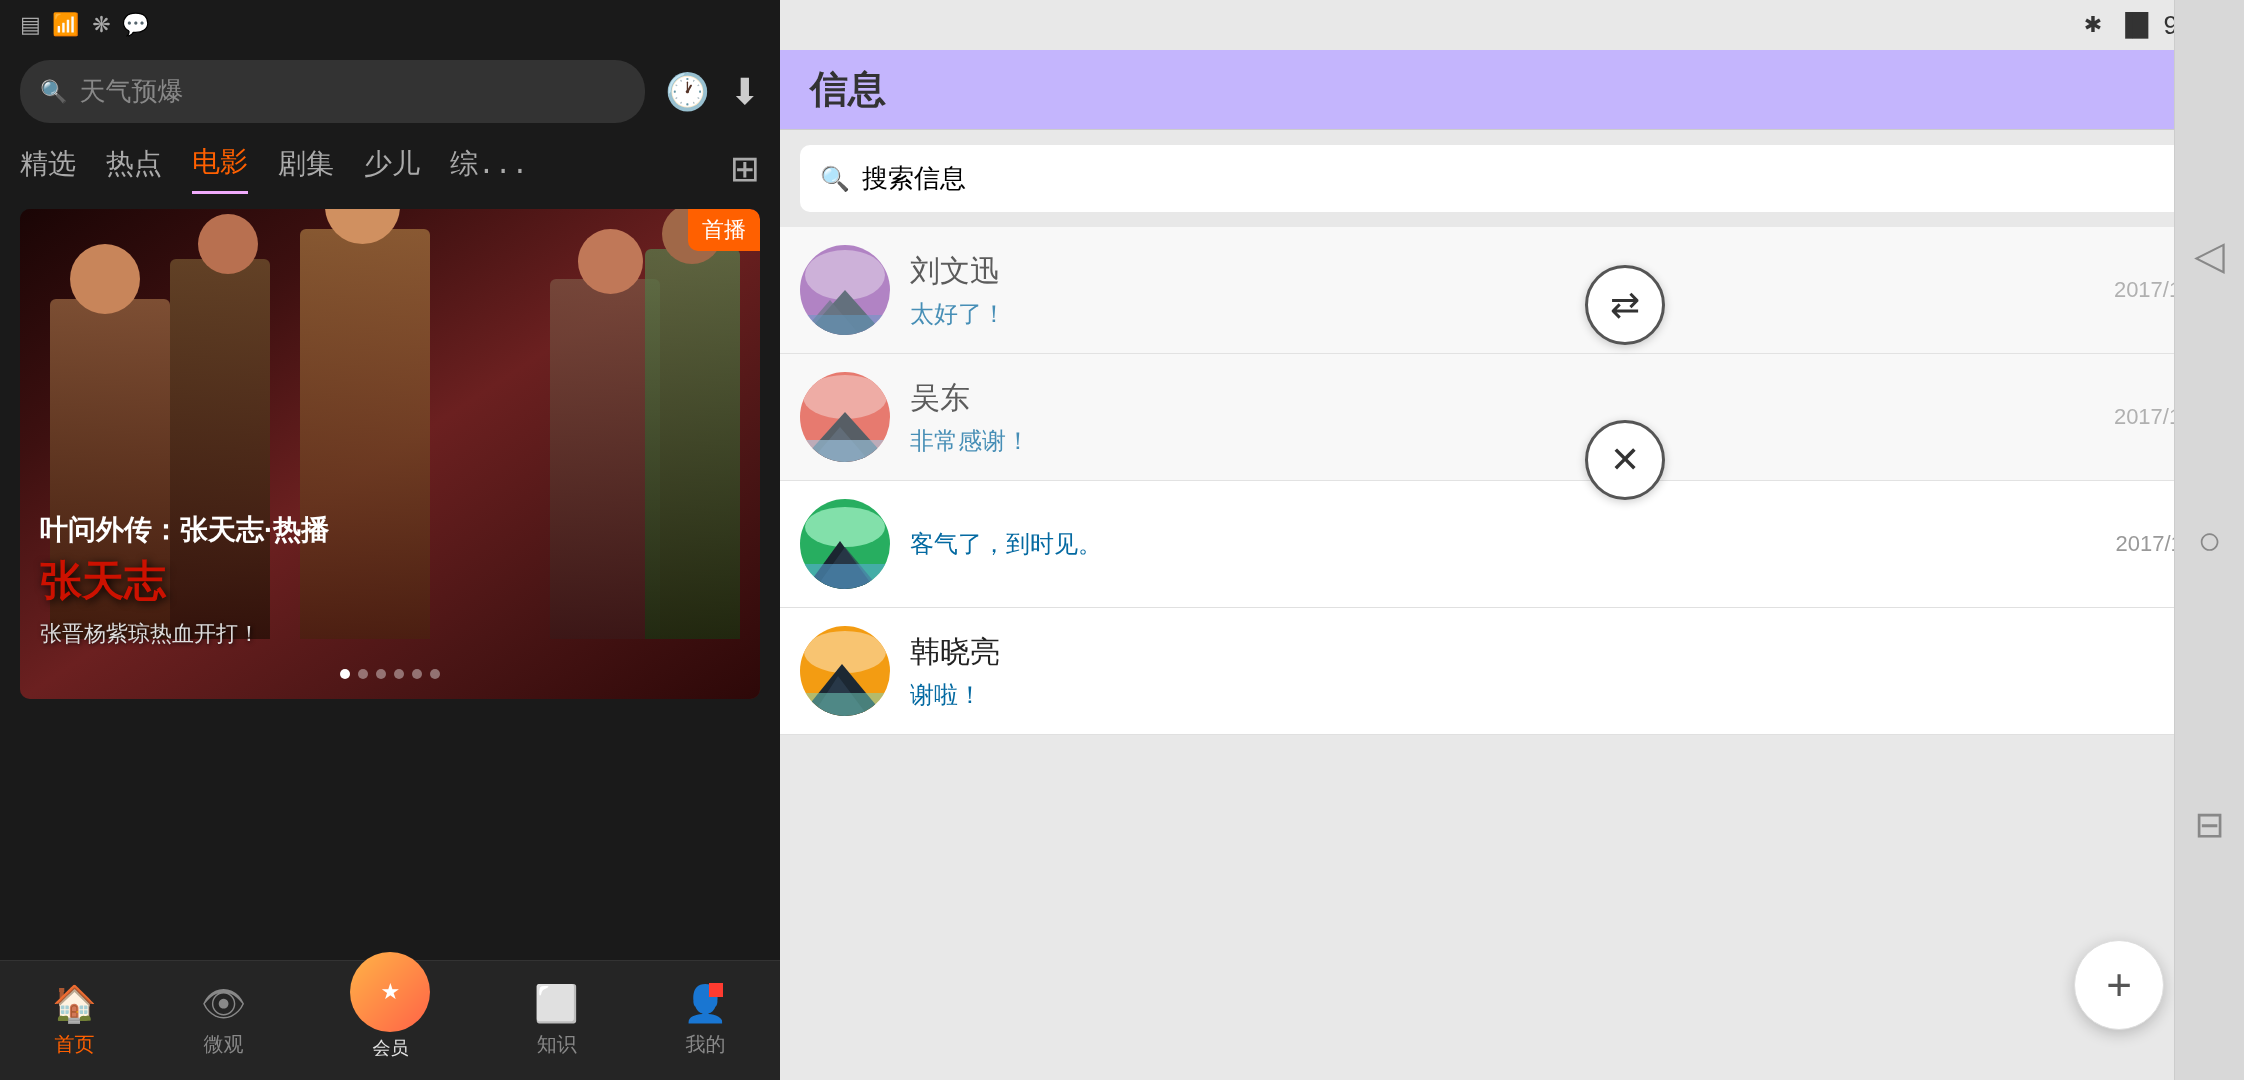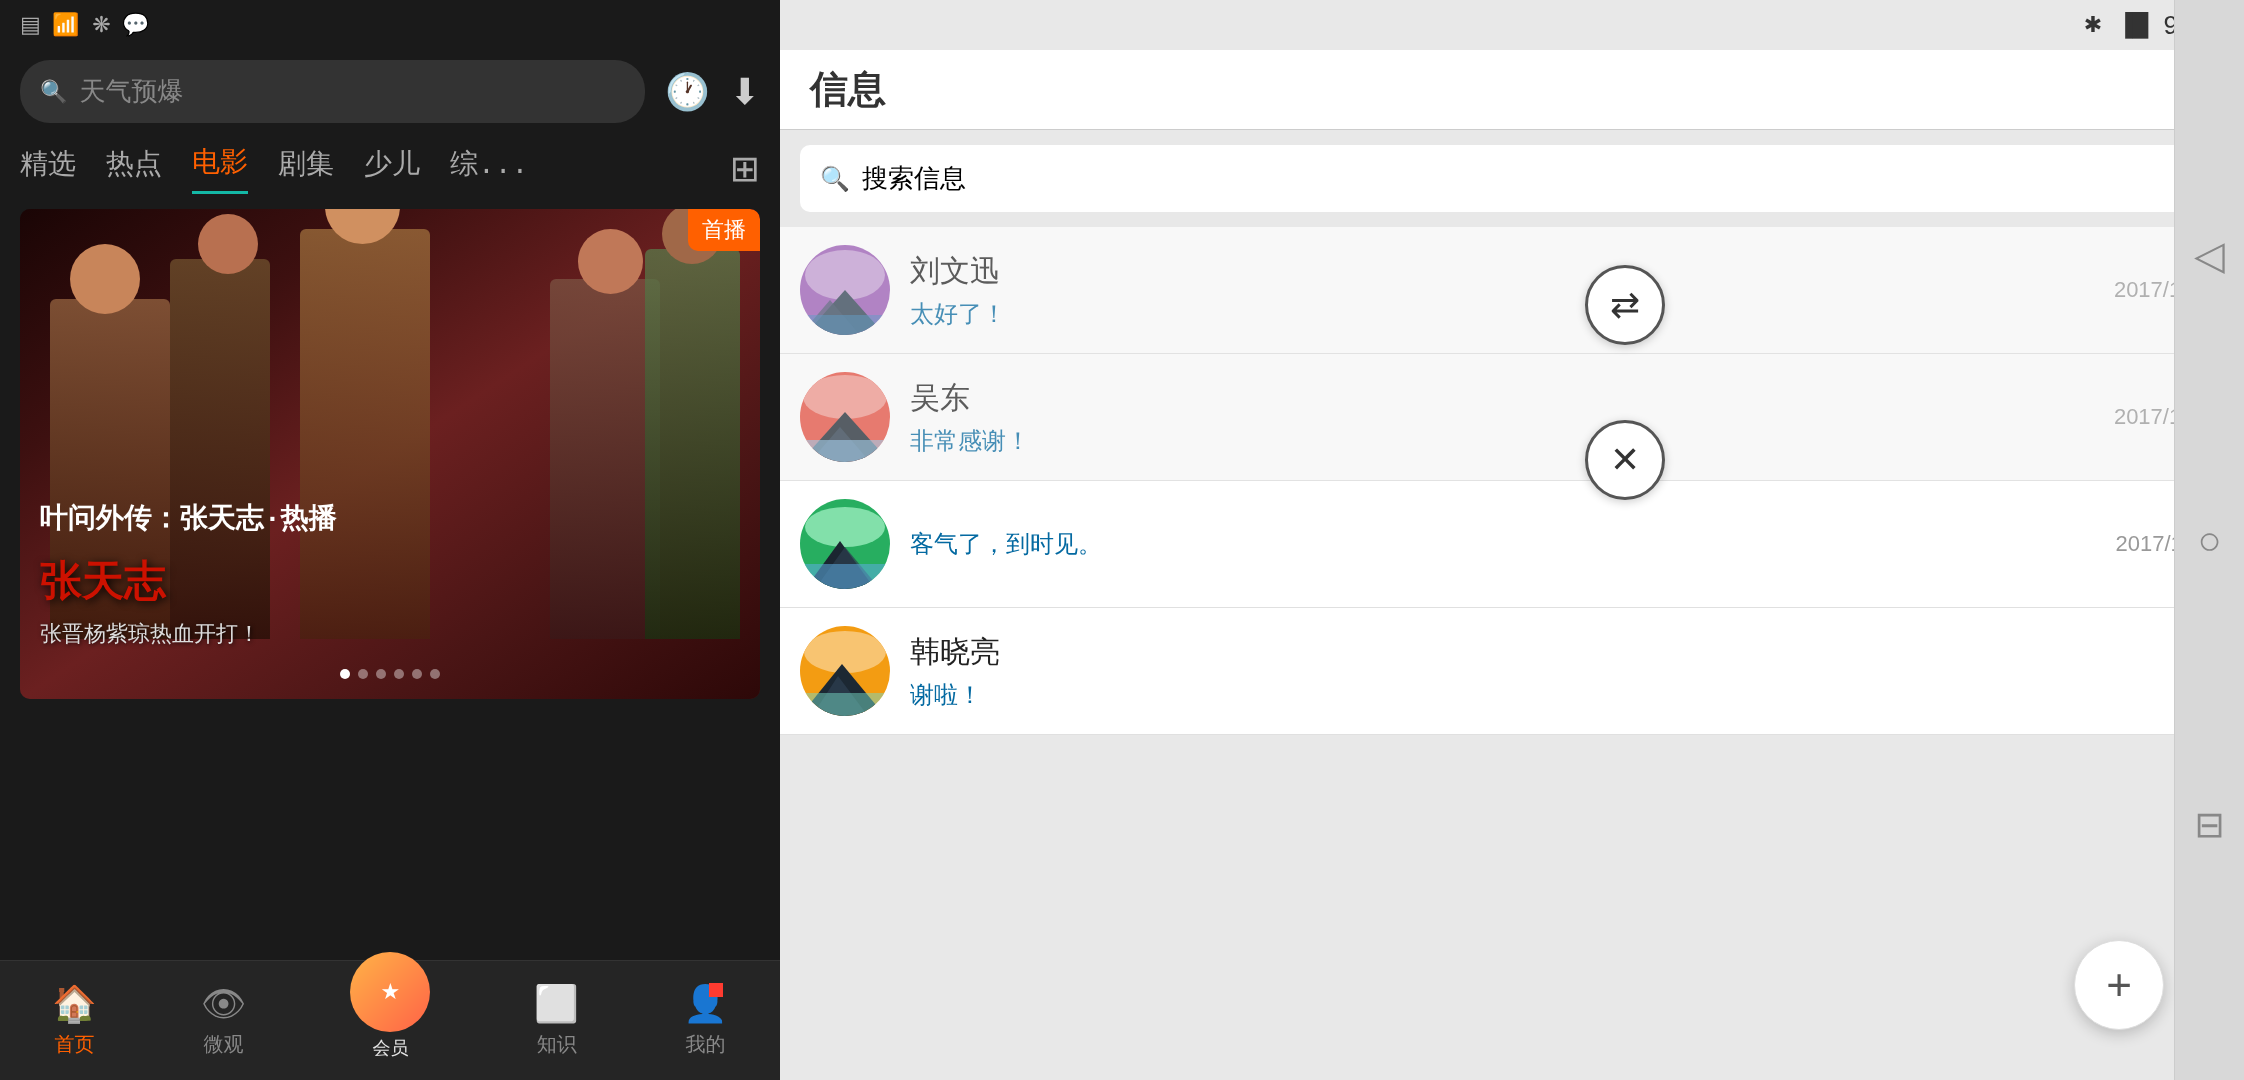--- a/index.html
+++ b/index.html
@@ -75,21 +75,21 @@
     .nav-tab {
       font-size: 28px;
       color: #aaa;
       padding-bottom: 10px;
       cursor: pointer;
       white-space: nowrap;
       font-family: Liberation Mono, monospace;
     }
     .nav-tab.active {
       color: #ff6000;
-      border-bottom: 3px solid #14b8a6;
+      border-bottom: 3px solid #f0abfc;
     }
     .grid-icon {
       margin-left: auto;
       color: #aaa;
       font-size: 36px;
       cursor: pointer;
     }
 
     
     .movie-banner {
@@ -238,21 +238,21 @@
     }
     .status-time {
       font-size: 26px;
       color: #333;
       font-weight: 500;
     }
 
     
     .app-header {
       height: 80px;
-      background: #ffffff;
+      background: #c4b5fd;
       display: flex;
       align-items: center;
       padding: 0 30px;
       border-bottom: 1px solid #ccc;
     }
     .app-title {
       font-size: 38px;
       font-weight: bold;
       color: #333;
       flex: 1;
@@ -450,21 +450,21 @@
       <div style="position:absolute;bottom:60px;right:20px;width:95px;height:390px;background:linear-gradient(to bottom,#5a7a4a,#1a3010);border-radius:6px 6px 0 0;opacity:0.75;"></div>
 
       <div style="position:absolute;bottom:385px;left:50px;width:70px;height:70px;background:#c8855a;border-radius:50%;"></div>
       <div style="position:absolute;bottom:425px;left:178px;width:60px;height:60px;background:#b87050;border-radius:50%;"></div>
       <div style="position:absolute;bottom:455px;left:305px;width:75px;height:75px;background:#d09060;border-radius:50%;"></div>
       <div style="position:absolute;bottom:405px;right:117px;width:65px;height:65px;background:#c07858;border-radius:50%;"></div>
       <div style="position:absolute;bottom:435px;right:38px;width:60px;height:60px;background:#a06848;border-radius:50%;"></div>
     </div>
 
     <div class="movie-title-text">
-      <div style="font-size:28px;color:white;font-weight:bold;margin-bottom:16px;font-family:Liberation Mono, monospace;">叶问外传：张天志·热播</div>
+      <div style="font-size:28px;color:white;font-weight:bold;margin-bottom:4px;">叶问外传：张天志·热播</div>
       <div style="font-size:42px;font-weight:900;color:#cc1100;text-shadow:2px 2px 8px #000;">张天志</div>
     </div>
 
     <div class="banner-content">
       <div class="banner-subtitle">张晋杨紫琼热血开打！</div>
     </div>
 
     <div class="banner-dots">
       <div class="dot active"></div>
       <div class="dot"></div>

